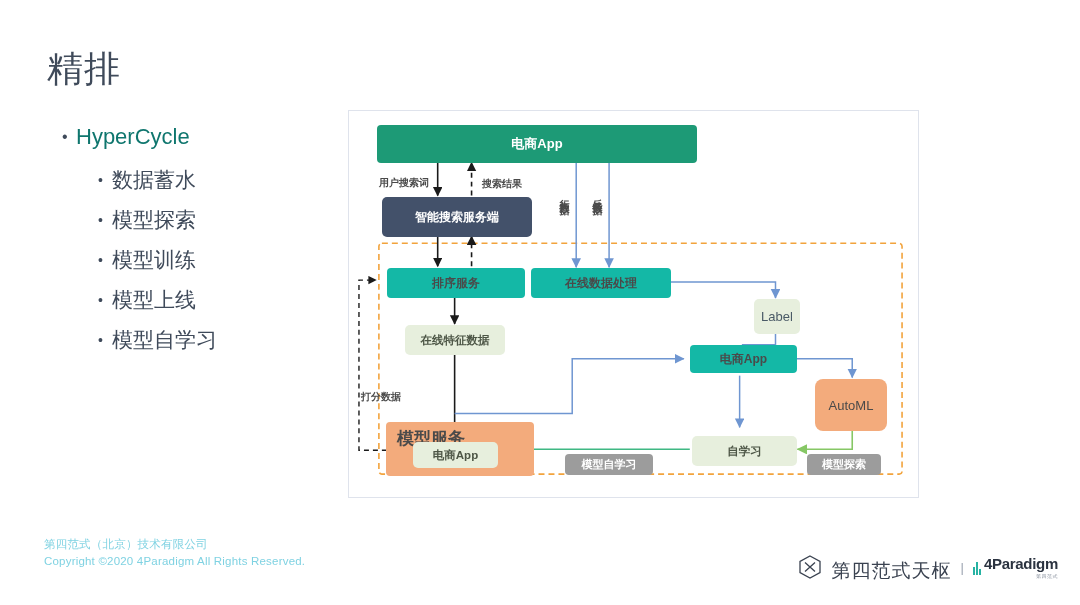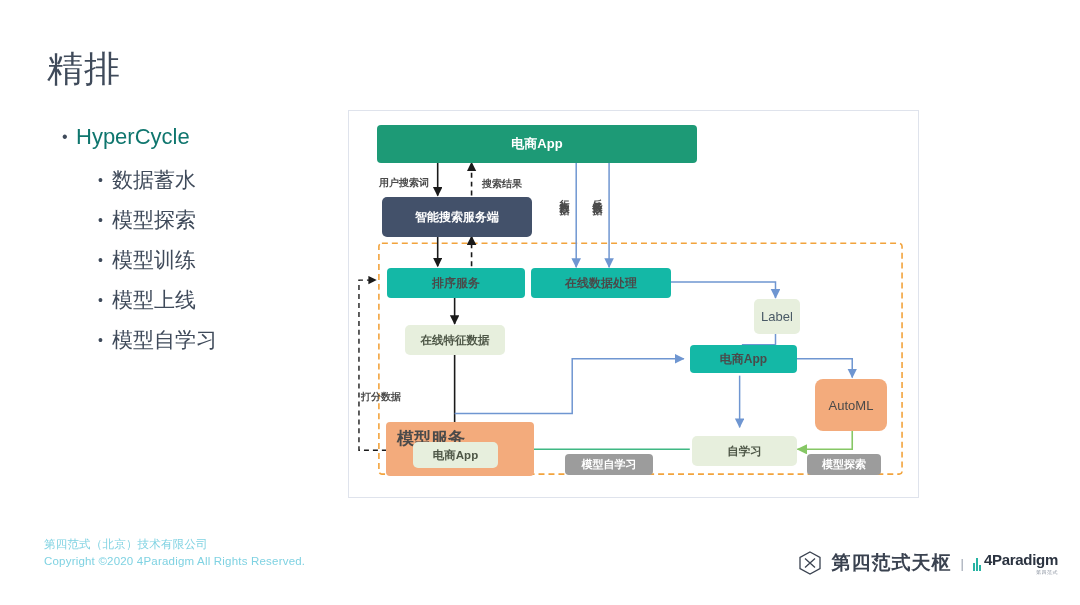--- a/index.html
+++ b/index.html
@@ -23,21 +23,21 @@
   .b2{display:flex;align-items:flex-start;margin:0 0 10px 36px;}
   .b2 .dot{width:14px;font-size:14px;color:#3f4a5a;line-height:30px;}
   .b2 .txt{font-size:21px;color:#3f4a5a;line-height:30px;}
 
   
   .foot{position:absolute;left:44px;top:536px;}
   .foot .l1{font-size:11.5px;color:#7fd2e2;line-height:17px;letter-spacing:.2px;}
   .foot .l2{font-size:11.5px;color:#7fd2e2;line-height:17px;letter-spacing:.2px;}
   .logo{position:absolute;right:22px;top:550px;display:flex;align-items:center;gap:9px;}
   .logo .hexmark{width:26px;height:26px;position:relative;}
-  .logo .cn{font-size:19px;font-weight:bold;color:#3a4250;letter-spacing:1px;}
+  .logo .cn{font-size:19px;font-weight:normal;color:#3a4250;letter-spacing:1px;margin-top:8px;}
   .logo .bar{color:#9aa3b0;font-size:13px;}
   .logo .pd{display:flex;align-items:center;gap:1px;}
   .logo .pdtxt{font-size:15px;font-weight:bold;color:#2b3340;letter-spacing:-.3px;}
   .logo .pdsub{font-size:5px;color:#8b93a0;letter-spacing:.5px;display:block;text-align:right;}
   .bars{display:inline-flex;align-items:flex-end;height:15px;gap:1px;margin-right:2px;}
   .bars i{width:2px;background:#27b3a3;display:block;}
 
   
   .diagram{
     position:absolute;left:348px;top:110px;width:571px;height:388px;

